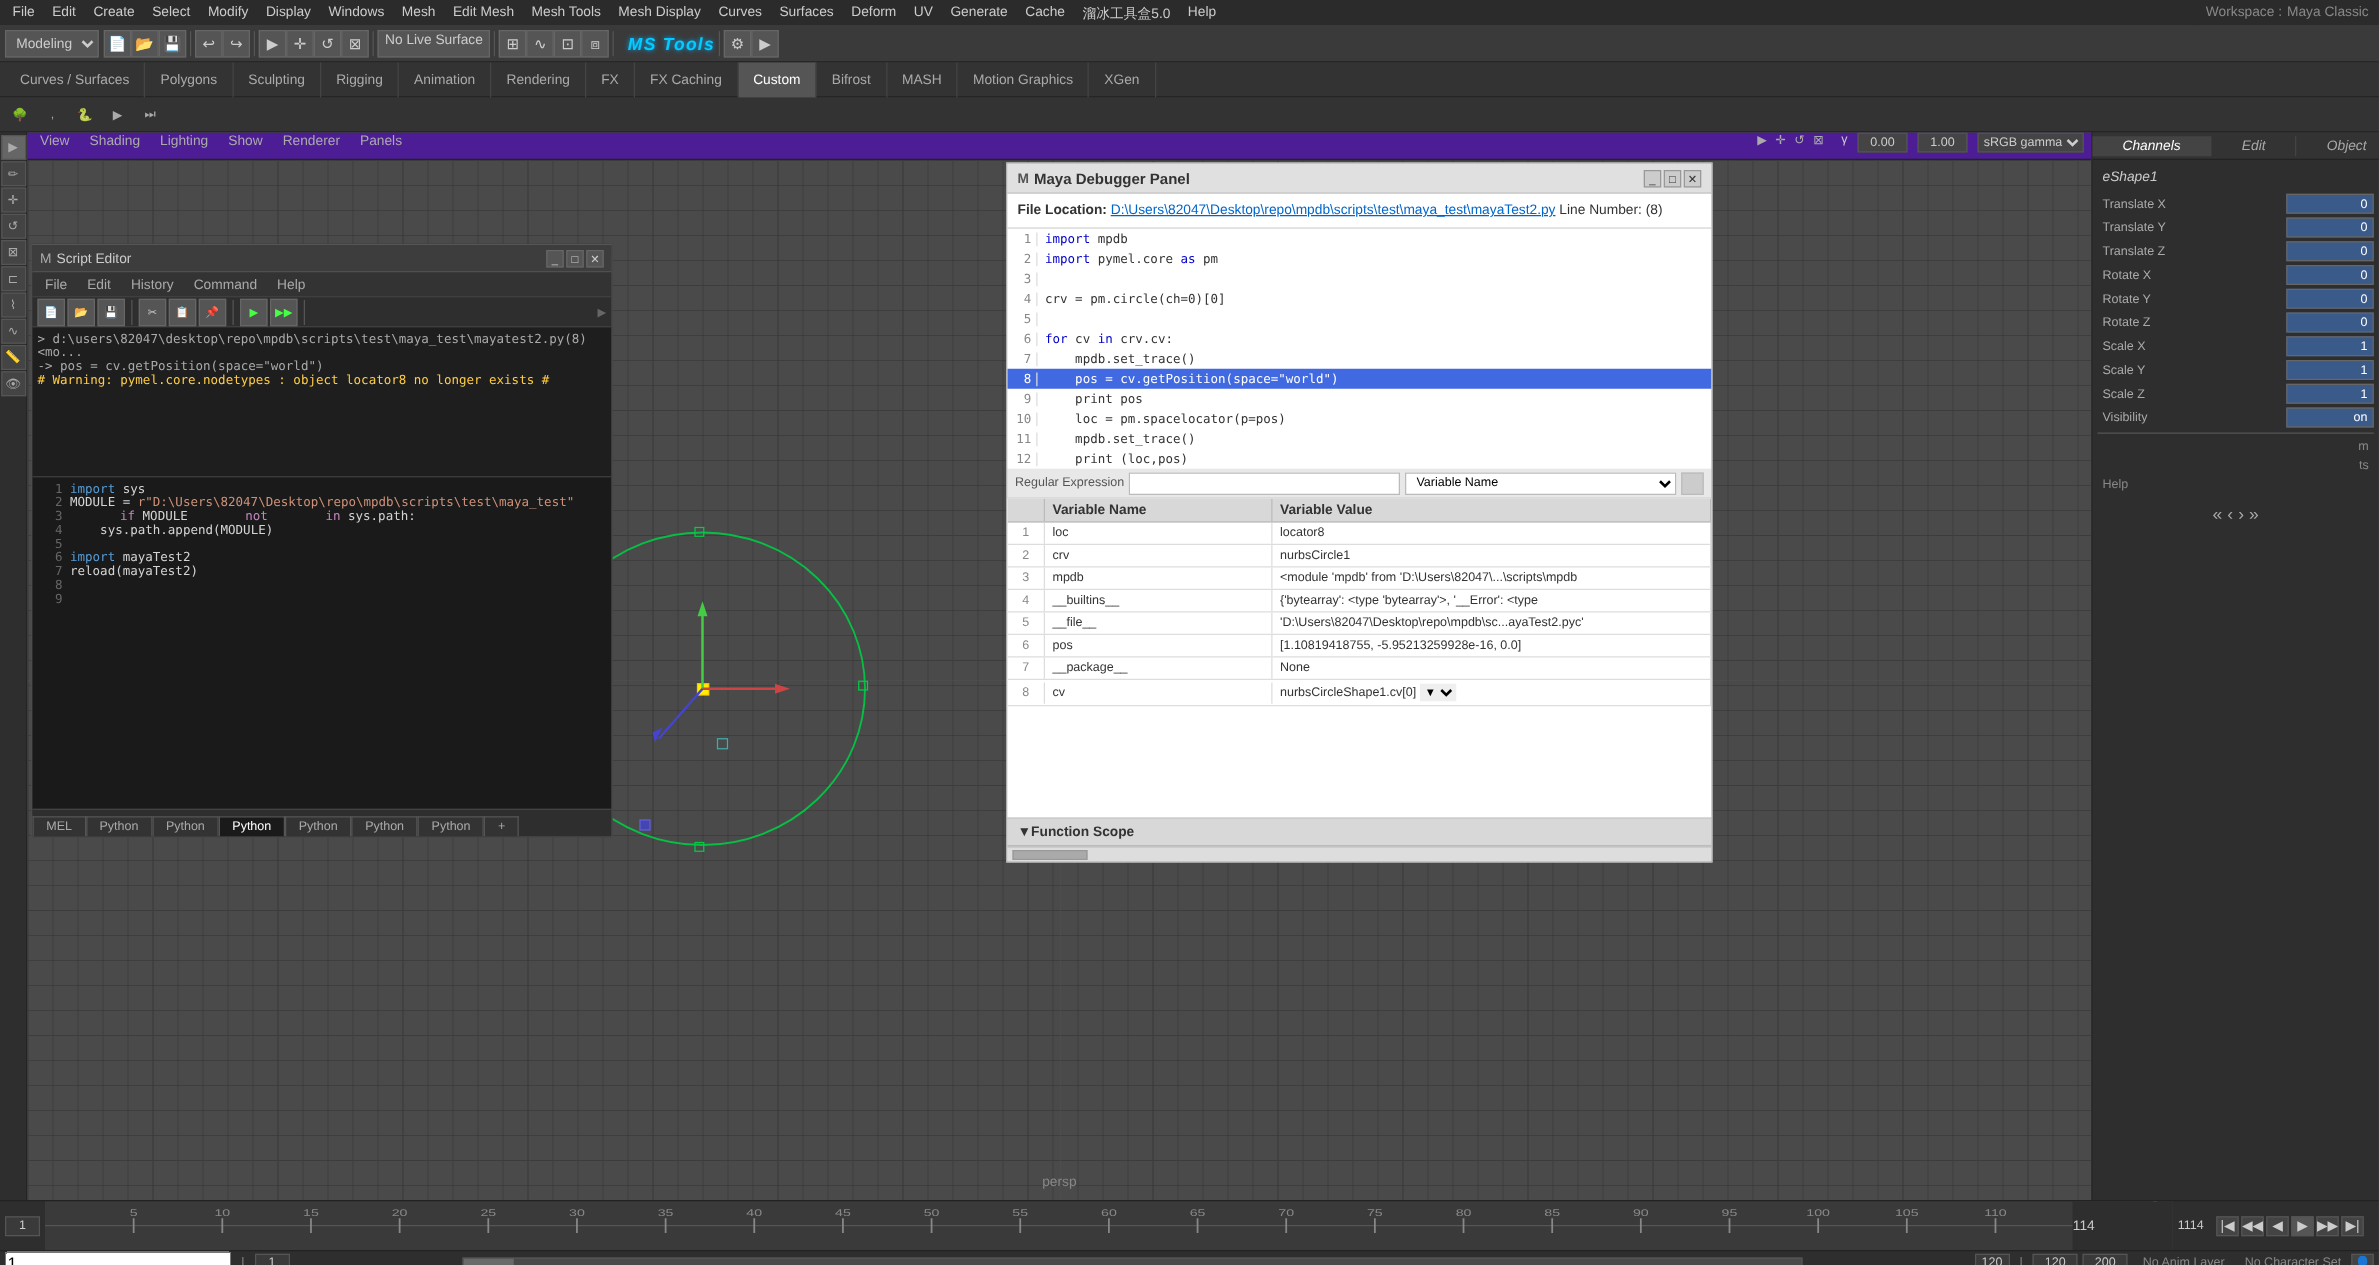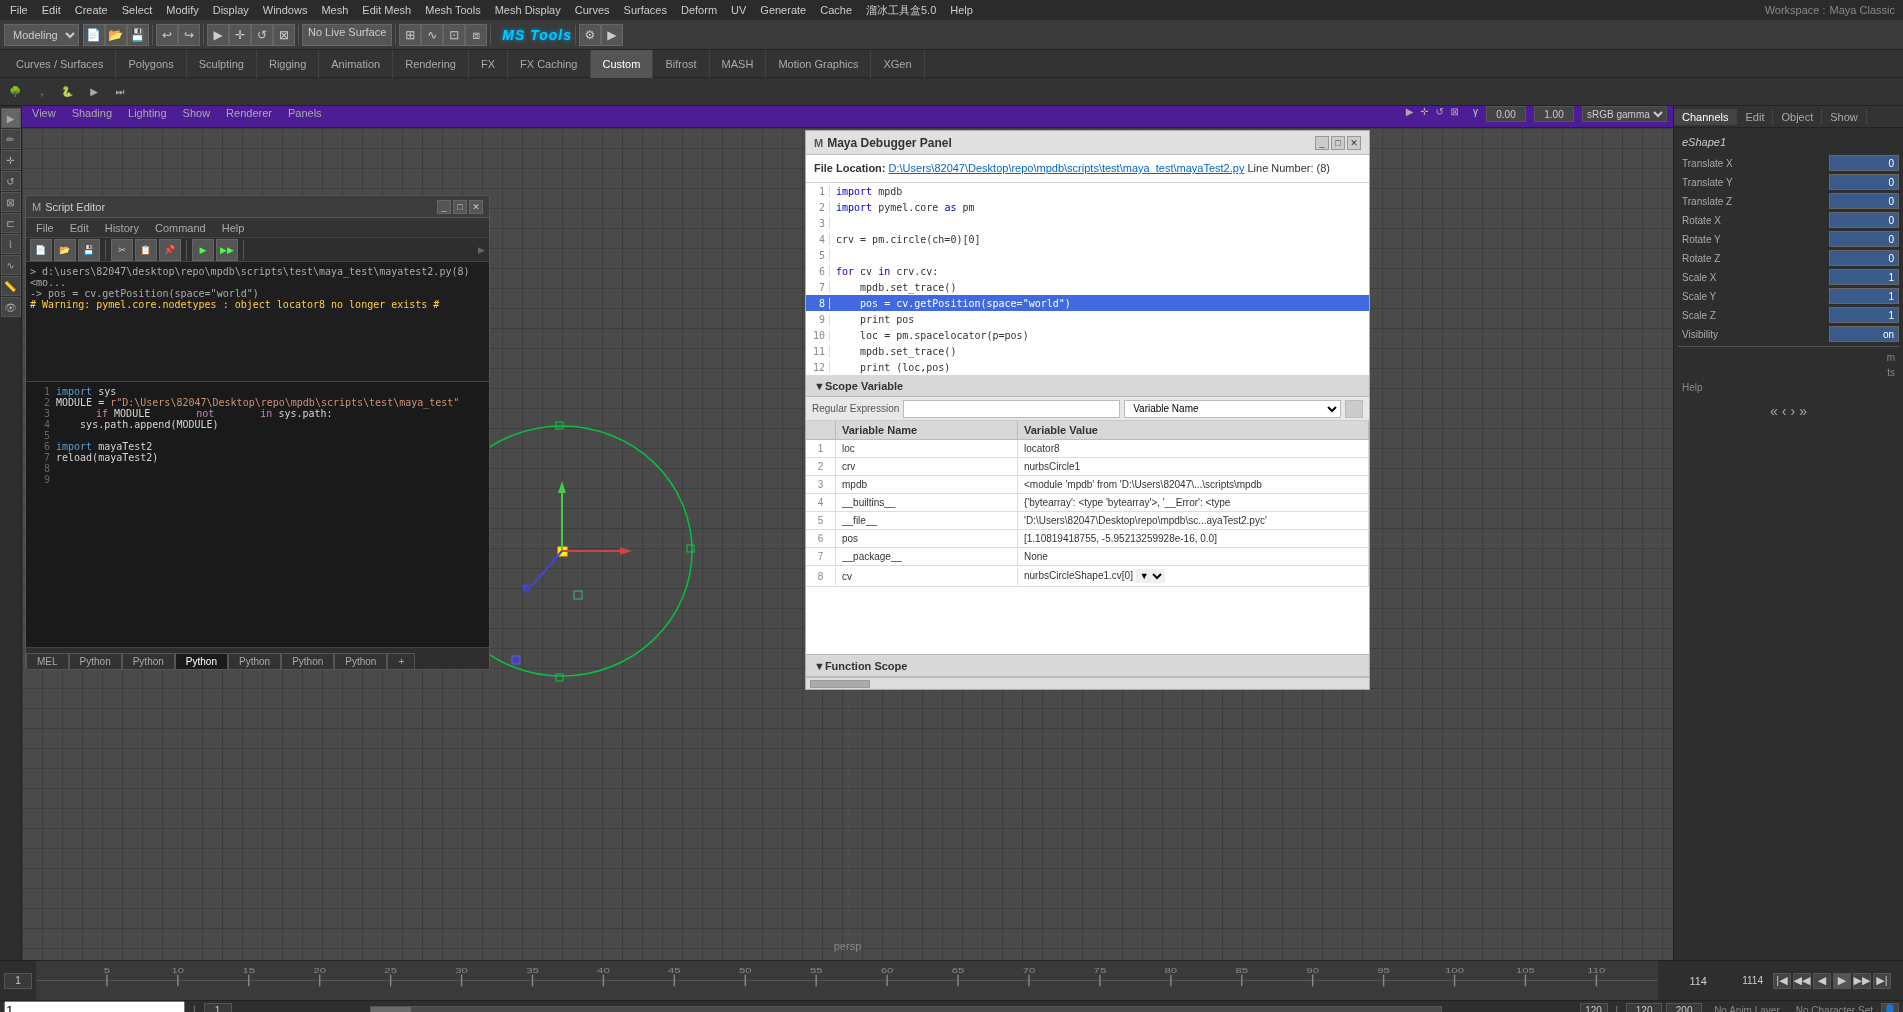--- a/index.html
+++ b/index.html
@@ -184,26 +184,26 @@
       flex-direction: column;
     }
     #channels-tabs {
       height: 22px;
       background: #333;
       display: flex;
       align-items: center;
       border-bottom: 1px solid #222;
     }
     .ch-tab {
-      padding: 2px 8px;
+      padding: 2px 24px;
       color: #aaa;
       font-size: 11px;
       cursor: pointer;
       border-right: 1px solid #444;
-      height: 16px; display: flex; align-items: center;
+      height: 16px; display: flex; align-items: center; font-style: italic;
     }
     .ch-tab.active { color: #fff; background: #444; }
     #channels-content {
       flex: 1;
       overflow-y: auto;
       padding: 4px;
     }
     .ch-row {
       display: flex;
       height: 18px;
@@ -918,21 +918,20 @@
     <div class="dp-code-line">
       <span class="dp-line-num">11</span>
       <span class="dp-code-text">&nbsp;&nbsp;&nbsp;&nbsp;mpdb.set_trace()</span>
     </div>
     <div class="dp-code-line">
       <span class="dp-line-num">12</span>
       <span class="dp-code-text">&nbsp;&nbsp;&nbsp;&nbsp;print (loc,pos)</span>
     </div>
   </div>
 
-  <div id="dp-scope-header">▼Scope Variable</div>
   <div id="dp-filter-row">
     <span class="dp-filter-label">Regular Expression</span>
     <input type="text" class="dp-filter-input" placeholder="" style="">
     <select class="dp-filter-select">
       <option>Variable Name</option>
     </select>
     <div style="width:18px; height:18px; background:#ccc; border:1px solid #bbb; display:flex; align-items:center; justify-content:center; font-size:10px; cursor:pointer;">▼</div>
   </div>
 
   <div id="dp-table">
@@ -1047,21 +1046,21 @@
       <text x="1000" y="12" fill="#888" font-size="8" text-anchor="middle">100</text>
       <line x1="1050" y1="14" x2="1050" y2="26" stroke="#888" stroke-width="1"></line>
       <text x="1050" y="12" fill="#888" font-size="8" text-anchor="middle">105</text>
       <line x1="1100" y1="14" x2="1100" y2="26" stroke="#888" stroke-width="1"></line>
       <text x="1100" y="12" fill="#888" font-size="8" text-anchor="middle">110</text>
       <line x1="1150" y1="14" x2="1150" y2="26" stroke="#888" stroke-width="1"></line>
       <text x="1150" y="12" fill="#888" font-size="8" text-anchor="middle">115</text>
 
       <line x1="1190" y1="0" x2="1190" y2="40" stroke="#ff8800" stroke-width="2"></line>
     </svg>
-    <div style="position:absolute; top:0; right:0; bottom:0; width:80px; background:#2e2e2e; display:flex; align-items:center; justify-content:center;">
+    <div style="position:absolute; top:0; right:0; bottom:0; width:80px; background:#2e2e2e; display:flex; align-items:center; justify-content:flex-start;">
       <span style="color:#ccc; font-size:11px;">114</span>
     </div>
   </div>
 
   <div style="display:flex; align-items:center; padding:0 4px; gap:2px; flex-shrink:0;">
     <span style="color:#ccc; font-size:10px;">1114</span>
 
     <div id="anim-controls">
       <div class="play-btn">|◀</div>
       <div class="play-btn">◀◀</div>

